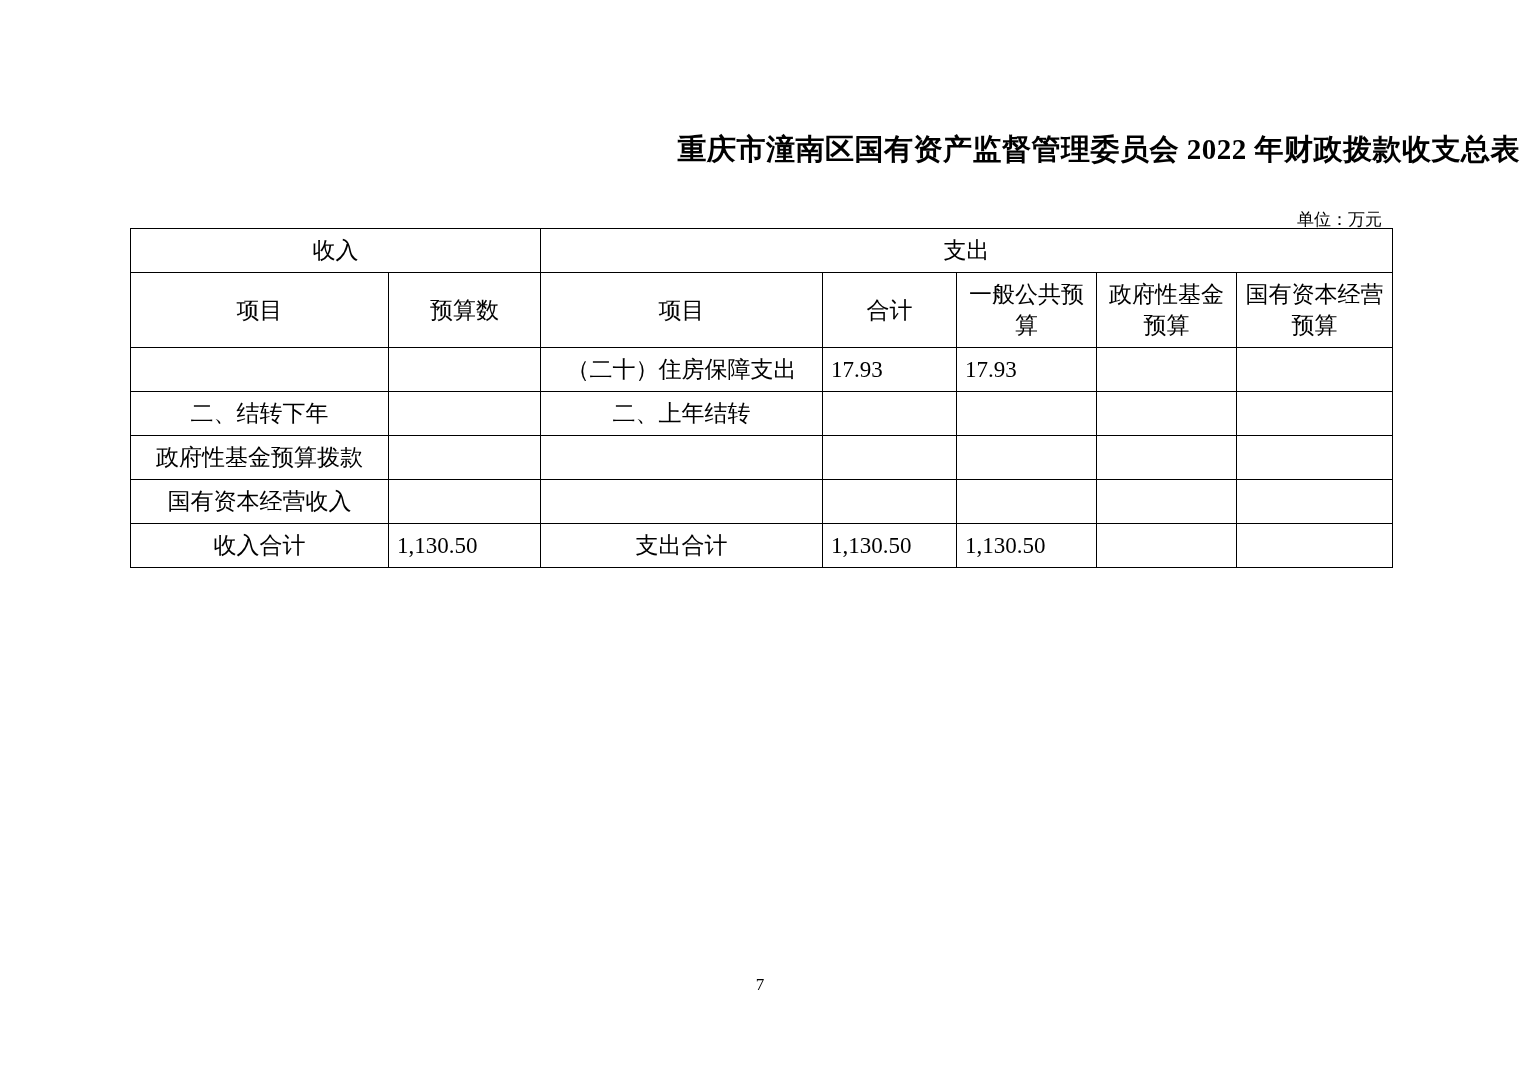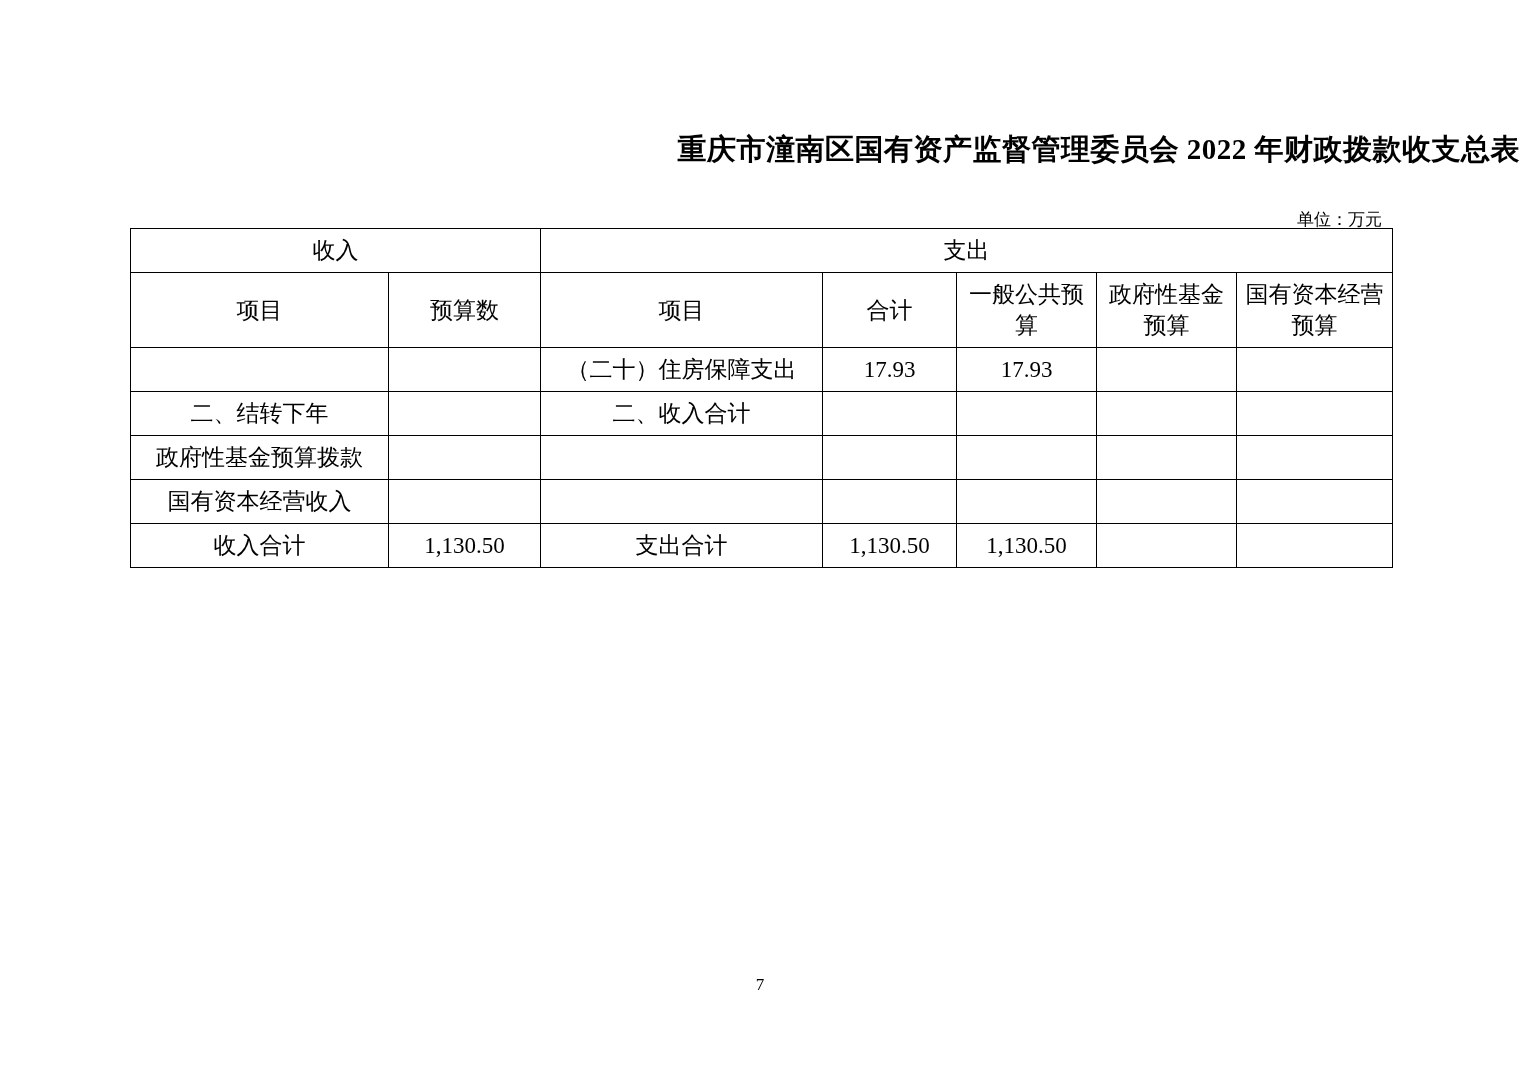--- a/index.html
+++ b/index.html
@@ -50,21 +50,21 @@
   }
   table.budget td {
     border: 1px solid #000000;
     padding: 6px 8px;
     vertical-align: middle;
     line-height: 1.35;
     font-family: "Liberation Serif", "DejaVu Serif", serif;
   }
   .c-center { text-align: center; }
   .c-left   { text-align: center; }
-  .c-right  { text-align: center; margin-left: 7px; }
+  .c-right  { text-align: left; margin-left: 7px; }
   .h-group  { height: 44px; }
   .h-head   { height: 72px; margin-top: 28px; }
   .h-row    { height: 38px; }
   .col1 { width: 258px; }
   .col2 { width: 152px; }
   .col3 { width: 282px; }
   .col4 { width: 134px; }
   .col5 { width: 140px; }
   .col6 { width: 140px; }
   .col7 { width: 156px; }
@@ -119,21 +119,21 @@
         <td class="c-left pad-indent">（二十）住房保障支出</td>
         <td class="c-right">17.93</td>
         <td class="c-right">17.93</td>
         <td class="c-right"></td>
         <td class="c-right"></td>
       </tr>
 
       <tr class="h-row">
         <td class="c-center">二、结转下年</td>
         <td class="c-right"></td>
-        <td class="c-center">二、收入合计</td>
+        <td class="c-center">二、上年结转</td>
         <td class="c-right"></td>
         <td class="c-right"></td>
         <td class="c-right"></td>
         <td class="c-right"></td>
       </tr>
 
 
       <tr class="h-row">
         <td class="c-left">政府性基金预算拨款</td>
         <td class="c-right"></td>

